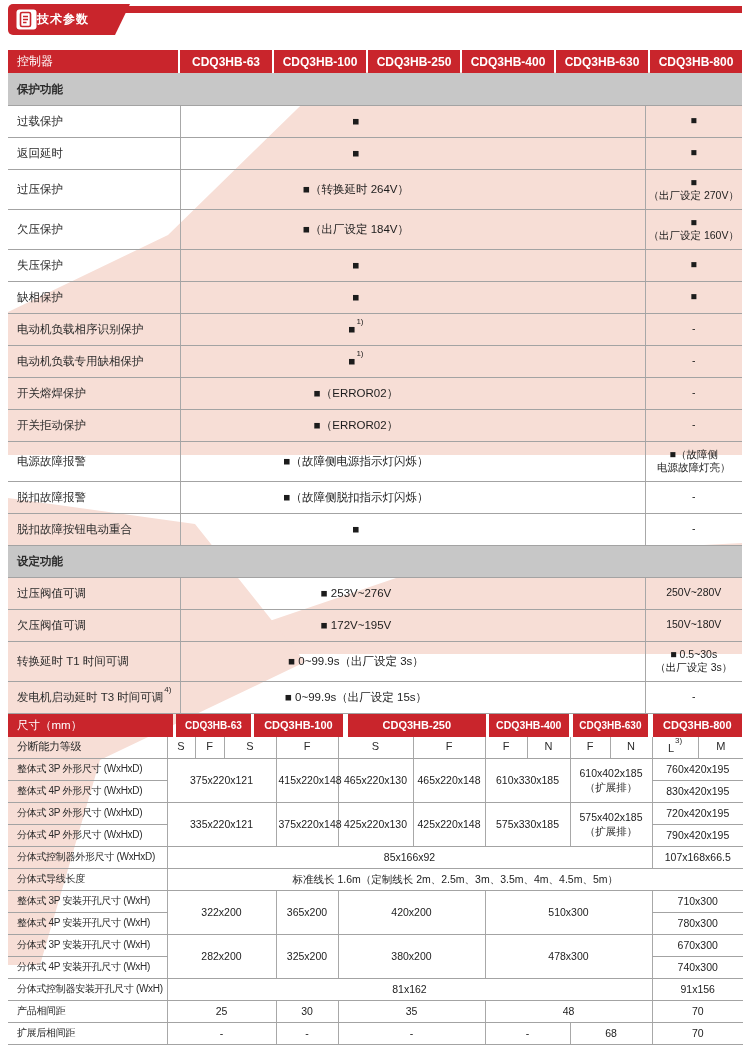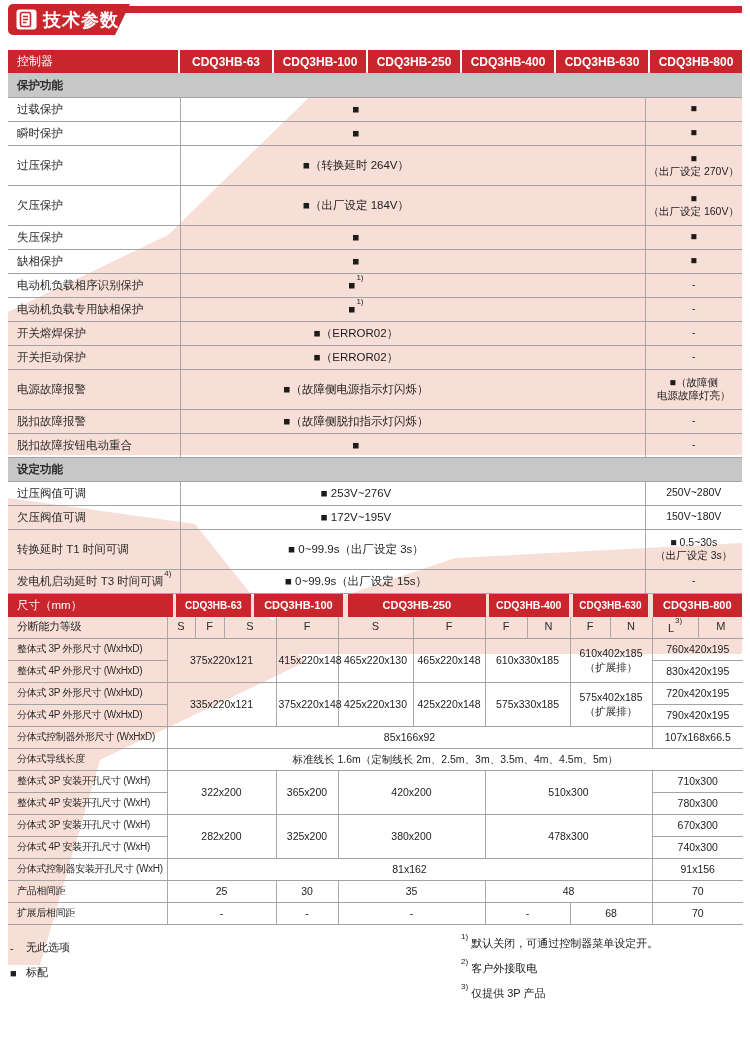--- a/index.html
+++ b/index.html
@@ -16,21 +16,21 @@
 
   
   .banner{position:absolute;left:0;top:2px;width:750px;height:34px;}
   .banner-rule{position:absolute;left:100px;top:4px;width:642px;height:7px;background:#c9252c;}
   .banner-chip{
     position:absolute;left:8px;top:2px;width:122px;height:31px;background:#c9252c;
     border-radius:5px 0 0 5px;
     clip-path:polygon(0 0,100% 0,calc(100% - 15px) 100%,0 100%);
     display:flex;align-items:center;padding-left:8px;box-sizing:border-box;
   }
-  .banner-title{color:#fff;font-size:18px;font-weight:bold;margin-left:6px;letter-spacing:1px;}
+  .banner-title{color:#fff;font-size:12px;font-weight:bold;letter-spacing:1px;}
 
   
   .hdr-row{display:flex;height:23px;margin-left:8px;margin-right:8px;}
   .hdr-label{
     background:#c9252c;color:#fff;font-weight:normal;font-size:12px;display:flex;align-items:center;
     padding-left:9px;box-sizing:border-box;
   }
   .chip{
     background:#c9252c;color:#fff;font-weight:bold;font-size:12px;display:flex;align-items:center;
     justify-content:center;box-sizing:border-box;white-space:nowrap;overflow:hidden;
@@ -40,21 +40,21 @@
   table{border-collapse:collapse;table-layout:fixed;margin-left:8px;}
   td{border-bottom:1px solid #a3a3a3;box-sizing:border-box;padding:1px 2px;
      white-space:pre-line;line-height:1.25;}
   td + td{border-left:1px solid #a8a8a8;}
   .sec-row td{background:#c7c7c7;font-size:11.5px;font-weight:600;color:#2a2a2a;
      padding-left:9px;height:22px;border-left:none;}
   .row-label{font-size:11.5px;font-weight:400;color:#2b2b2b;padding-left:9px;text-align:left;}
 
   
   .t1{width:734px;}
-  .t1 td{height:24px;}
+  .t1 td{height:32px;}
   .t1 tr.tall td{height:40px;}
   .t1 .c-mid{text-align:center;font-size:11.5px;padding-right:115px;}
   .t1 .c-last{text-align:center;font-size:10.5px;padding:1px 0;}
   sup{font-size:8px;position:relative;top:-4px;margin-left:1px;}
 
   
   .t2{width:735px;}
   .t2 td{height:22px;text-align:center;font-size:10.5px;}
   .t2 .row-label{font-size:10px;letter-spacing:-0.3px;white-space:nowrap;text-align:left;}
   .t2 .sub td{font-size:11px;color:#2b2b2b;}
@@ -114,21 +114,21 @@
         <tr class="sec-row">
       <td colspan="3">保护功能</td>
     </tr>
 
     <tr>
       <td class="row-label">过载保护</td>
       <td class="c-mid">■</td>
       <td class="c-last">■</td>
     </tr>
     <tr>
-      <td class="row-label">瞬时保护</td>
+      <td class="row-label">返回延时</td>
       <td class="c-mid">■</td>
       <td class="c-last">■</td>
     </tr>
     <tr class="tall">
       <td class="row-label">过压保护</td>
       <td class="c-mid">■（转换延时 264V）</td>
       <td class="c-last">■
 （出厂设定 270V）</td>
     </tr>
     <tr class="tall">

